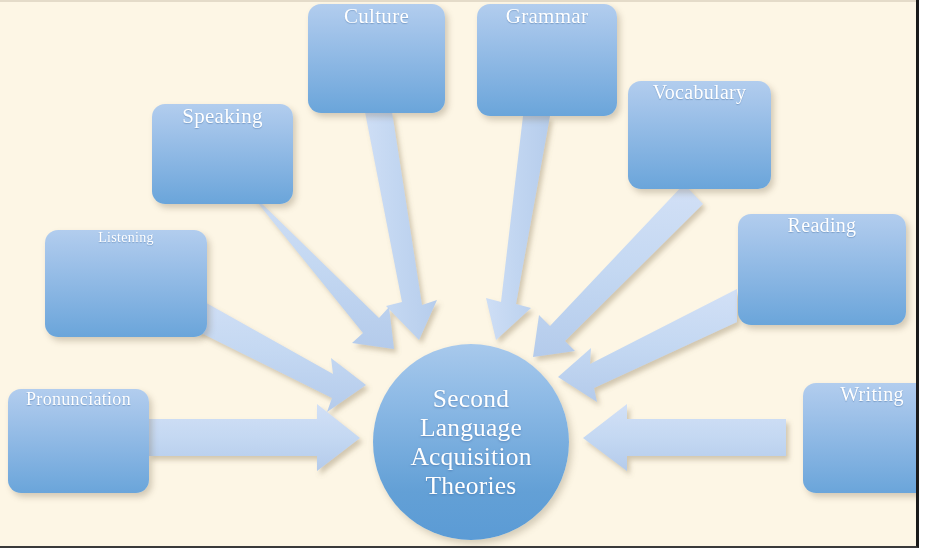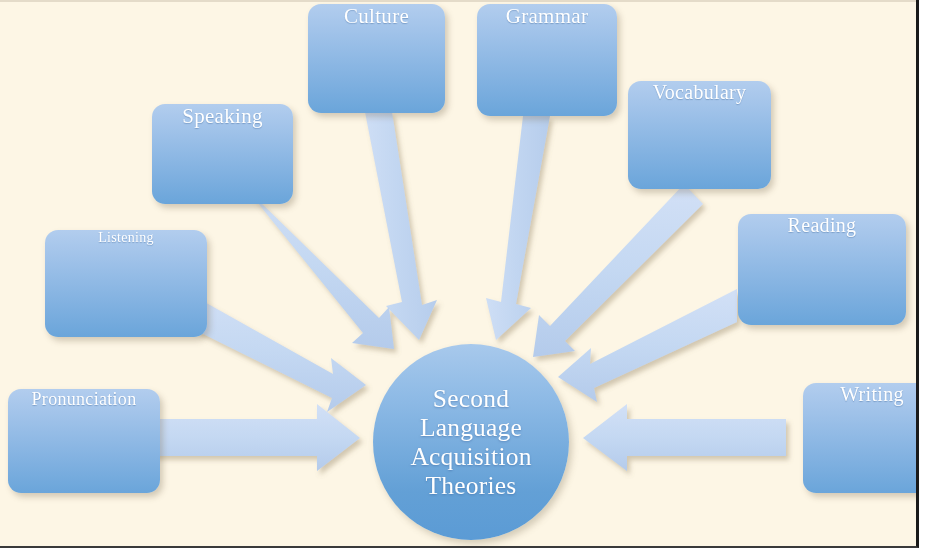--- a/index.html
+++ b/index.html
@@ -164,21 +164,21 @@
     </div>
 
     <div class="node" id="n-listening" style="left:45px; top:218px; width:162px; height:107px; font-size:14px;margin-top:12px;">
       <span>Listening</span>
     </div>
 
     <div class="node" id="n-reading" style="left:738px; top:214px; width:168px; height:111px; font-size:20px;">
       <span>Reading</span>
     </div>
 
-    <div class="node" id="n-pronunciation" style="left:8px; top:389px; width:152px; height:104px; font-size:18px;">
+    <div class="node" id="n-pronunciation" style="left:8px; top:389px; width:141px; height:104px; font-size:18px;">
       <span>Pronunciation</span>
     </div>
 
     <div class="node" id="n-writing" style="left:785px; top:383px; width:138px; height:110px; font-size:20px;margin-left:18px;">
       <span>Writing</span>
     </div>
 
   </div>
 </div>
 

